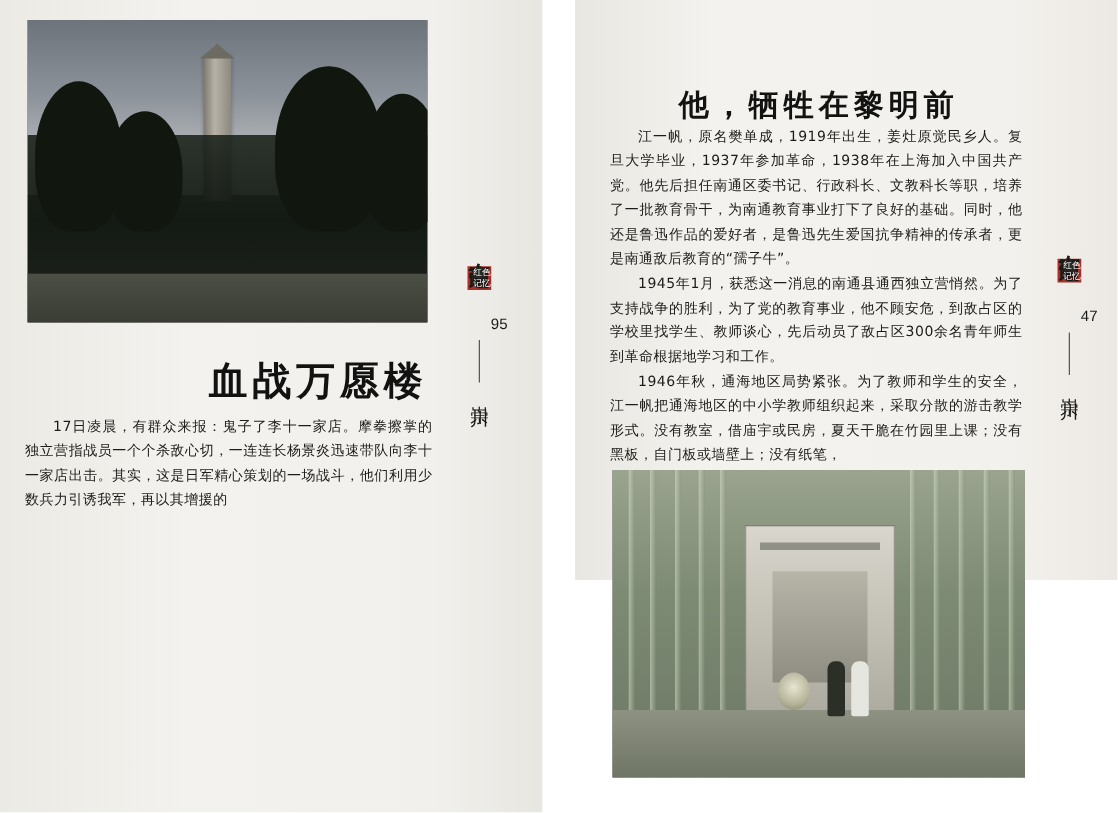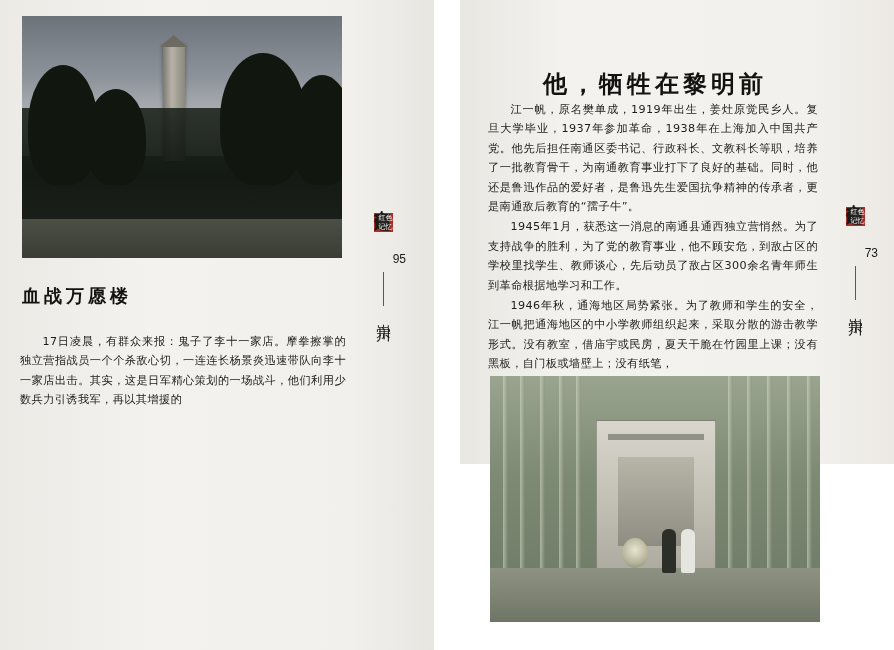--- a/index.html
+++ b/index.html
@@ -241,21 +241,21 @@
       <div class="sky"></div>
       <div class="obelisk"></div>
       <div class="tree-mass"></div>
       <div class="tree-silhouette" style="left:2%;width:70px;height:120px;"></div>
       <div class="tree-silhouette" style="left:20%;width:60px;height:96px;"></div>
       <div class="tree-silhouette" style="left:62%;width:86px;height:132px;"></div>
       <div class="tree-silhouette" style="left:84%;width:62px;height:110px;"></div>
       <div class="ground"></div>
     </div>
 
-    <div class="title-main" style="left:22px; top:284px; width:320px; text-align:left; font-size:18px;">血战万愿楼</div>
+    <div class="title-main" style="left:22px; top:284px; width:320px; text-align:right; font-size:31px;">血战万愿楼</div>
 
     <div class="body-text" style="left:20px; top:332px; width:326px;">
       <p>17日凌晨，有群众来报：鬼子了李十一家店。摩拳擦掌的独立营指战员一个个杀敌心切，一连连长杨景炎迅速带队向李十一家店出击。其实，这是日军精心策划的一场战斗，他们利用少数兵力引诱我军，再以其增援的</p>
     </div>
 
     <div class="side-strip" style="left:360px; top:196px;">
       <div class="vertical-title" style="margin:0 auto;">在南通</div>
       <div class="vertical-sub" style="margin:2px auto 0;">这块土地上</div>
       <div class="seal">红色记忆</div>
       <div class="page-num">95</div>
@@ -275,21 +275,21 @@
     <div class="body-text" style="left:28px; top:100px; width:330px;">
       <p>江一帆，原名樊单成，1919年出生，姜灶原觉民乡人。复旦大学毕业，1937年参加革命，1938年在上海加入中国共产党。他先后担任南通区委书记、行政科长、文教科长等职，培养了一批教育骨干，为南通教育事业打下了良好的基础。同时，他还是鲁迅作品的爱好者，是鲁迅先生爱国抗争精神的传承者，更是南通敌后教育的“孺子牛”。</p>
       <p>1945年1月，获悉这一消息的南通县通西独立营悄然。为了支持战争的胜利，为了党的教育事业，他不顾安危，到敌占区的学校里找学生、教师谈心，先后动员了敌占区300余名青年师生到革命根据地学习和工作。</p>
       <p>1946年秋，通海地区局势紧张。为了教师和学生的安全，江一帆把通海地区的中小学教师组织起来，采取分散的游击教学形式。没有教室，借庙宇或民房，夏天干脆在竹园里上课；没有黑板，自门板或墙壁上；没有纸笔，</p>
     </div>
 
     <div class="side-strip" style="left:372px; top:190px;">
       <div class="vertical-title" style="margin:0 auto;">在南通</div>
       <div class="vertical-sub" style="margin:2px auto 0;">这块土地上</div>
       <div class="seal">红色记忆</div>
-      <div class="page-num">73</div>
+      <div class="page-num">47</div>
       <div class="rule-v"></div>
       <div class="imprint" style="margin-left:auto;margin-right:auto;">崇川</div>
     </div>
   </div>
 
   <div class="photo photo-bamboo">
     <div class="bamboo-bg"></div>
     <div class="bamboo-stalk" style="left:4%;"></div>
     <div class="bamboo-stalk" style="left:9%;"></div>
     <div class="bamboo-stalk" style="left:15%;"></div>

